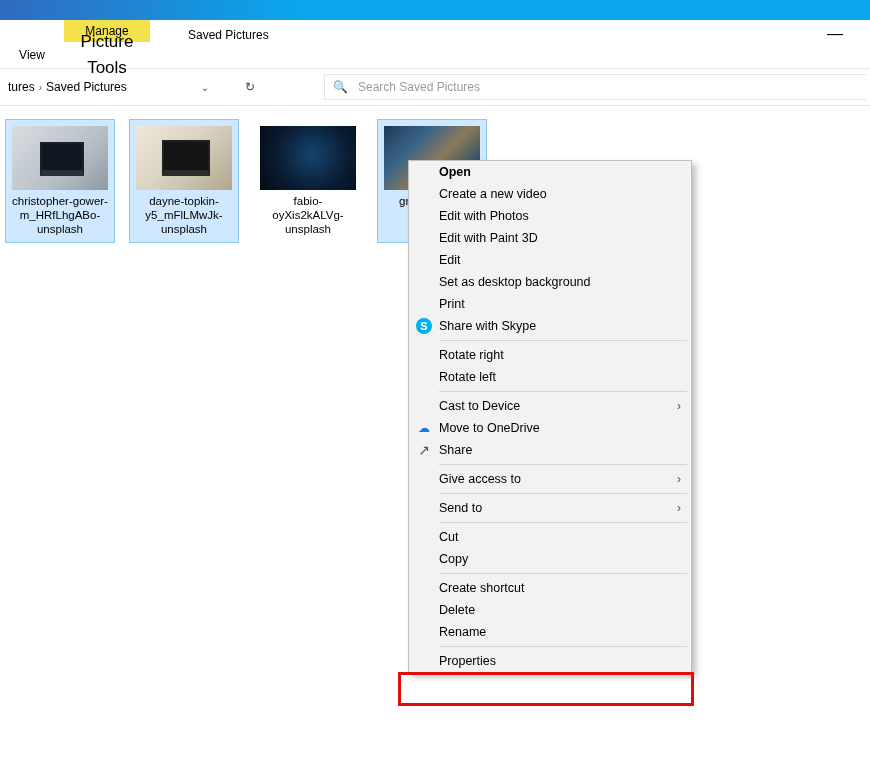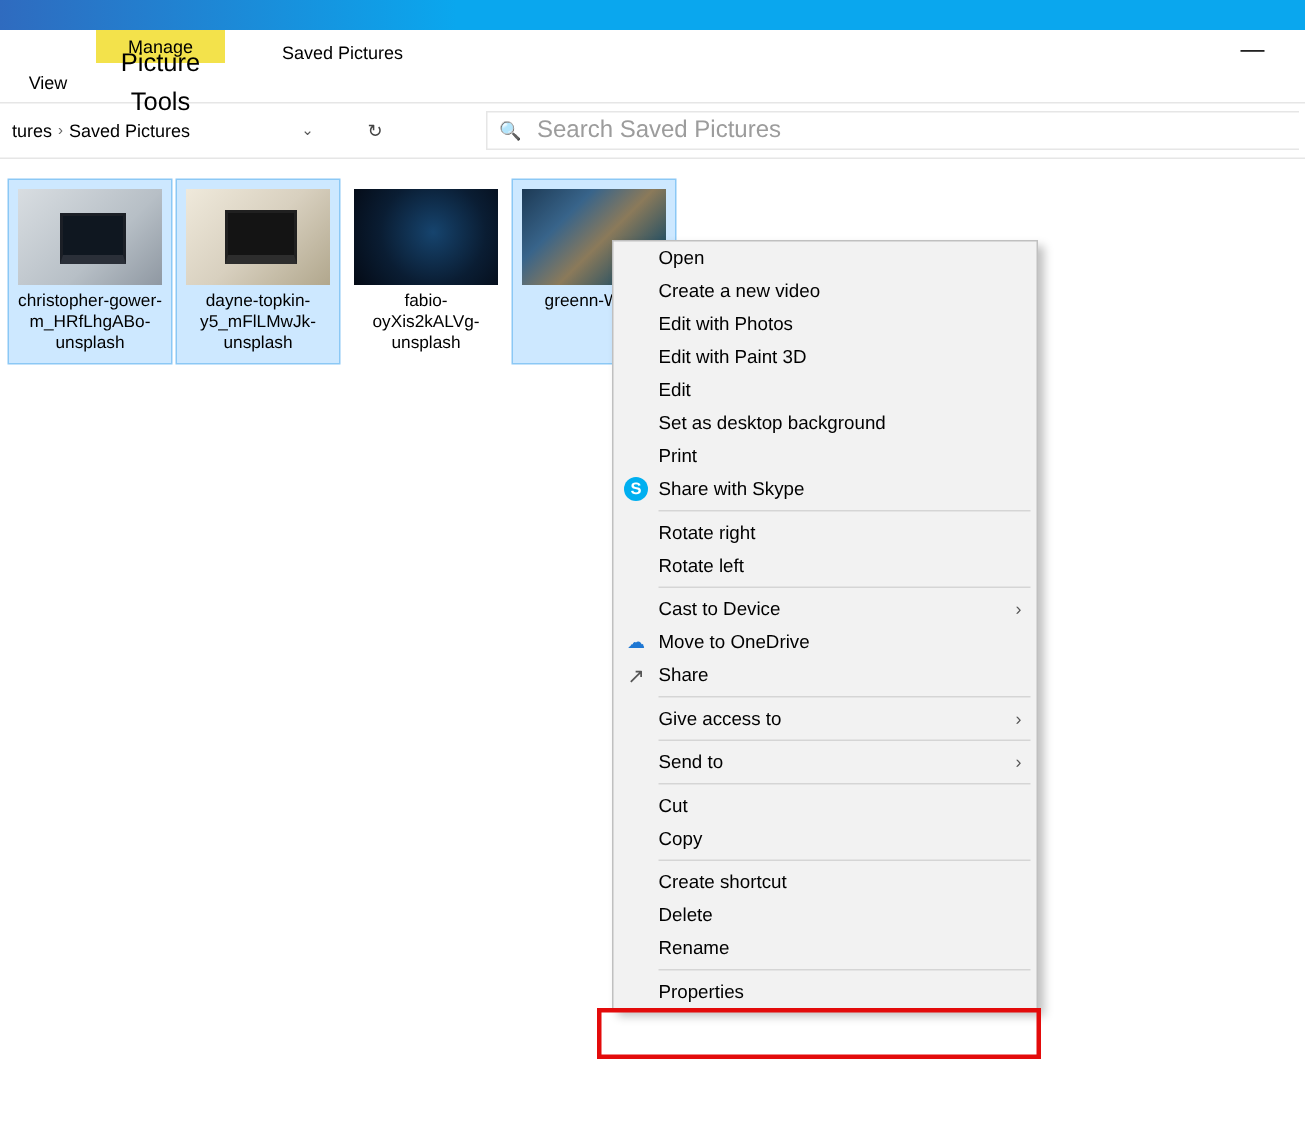--- a/index.html
+++ b/index.html
@@ -132,27 +132,27 @@
     border-left: 1px solid #e6e6e6;
     padding-left: 8px;
     color: #9c9c9c;
   }
   .search-icon {
     margin-right: 10px;
     font-size: 12px;
     color: #6d6d6d;
   }
   .search-text {
-    font-size: 16px;
+    font-size: 12px;
   }
   .content {
     position: relative;
     padding: 14px 6px;
     display: flex;
-    gap: 4px;
+    gap: 16px;
   }
   .thumb {
     width: 108px;
     box-sizing: border-box;
     text-align: center;
   }
   .thumb.selected {
     background: #cde8ff;
     outline: 1px solid #8bc8f5;
   }
@@ -187,21 +187,21 @@
     box-shadow: 4px 4px 6px rgba(0,0,0,0.25);
     font-size: 12.5px;
   }
   .cm-item {
     display: flex;
     align-items: center;
     height: 22px;
     padding-left: 30px;
     position: relative;
   }
-  .cm-item.bold { font-weight: 400; }
+  .cm-item.bold { font-weight: 700; }
   .cm-sep {
     height: 1px;
     background: #d5d5d5;
     margin: 3px 4px 3px 30px;
   }
   .cm-icon {
     position: absolute;
     left: 6px;
     width: 18px;
     height: 18px;

